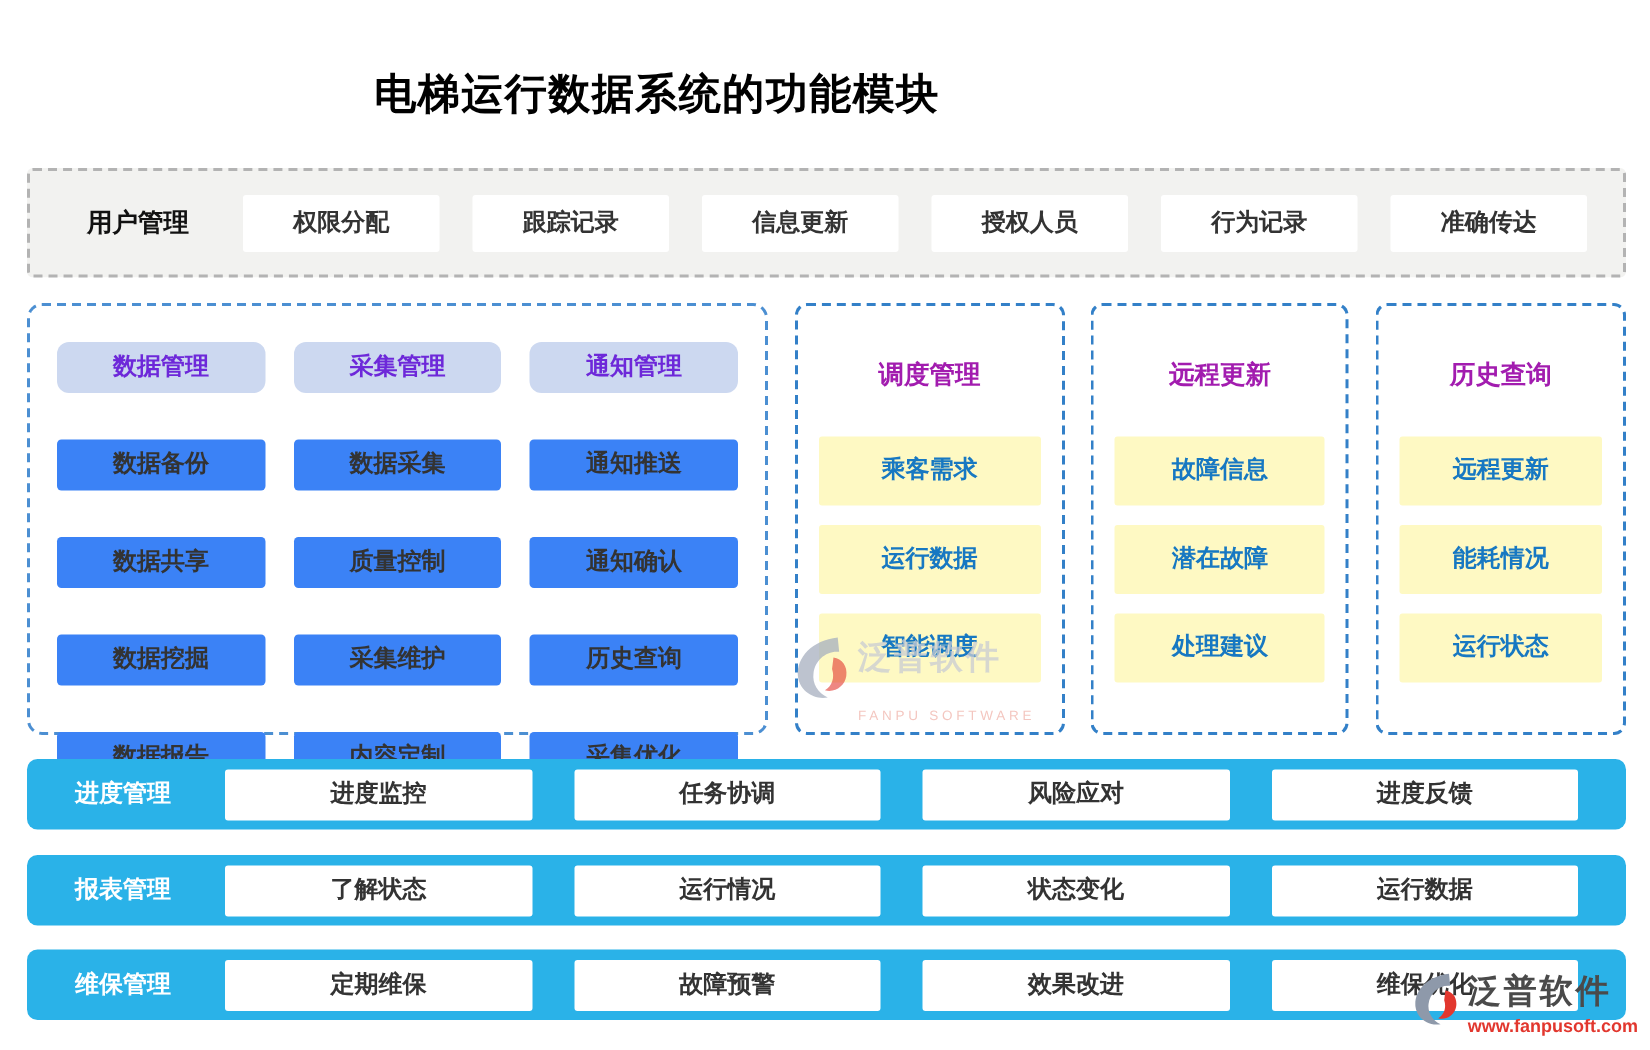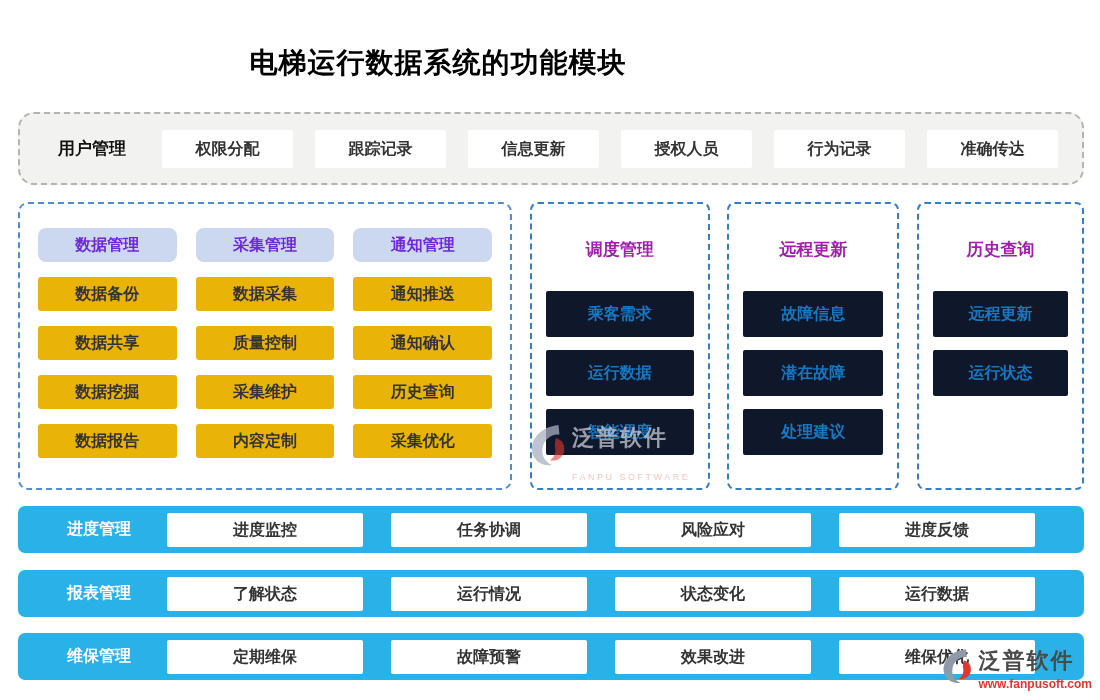--- a/index.html
+++ b/index.html
@@ -5,49 +5,49 @@
   * { margin:0; padding:0; box-sizing:border-box; }
   html,body { width:1100px; height:700px; background:#ffffff;
     font-family:"Liberation Sans","DejaVu Sans",sans-serif; }
   .page { position:relative; width:1100px; height:700px; overflow:hidden; }
 
   .title { position:absolute; top:44px; left:0; width:876px; text-align:center;
     font-size:28px; font-weight:700; color:#000; letter-spacing:1px; }
 
   
   .user-panel { position:absolute; left:18px; top:112px; width:1066px; height:73px;
-    background:#f2f2f0; border:2px dashed #b3b3b3; border-radius:16px;
+    background:#f2f2f0; border:2px dashed #b3b3b3; border-radius:4px;
     display:flex; align-items:center; padding:0 24px; gap:22px; }
   .user-label { font-size:17px; font-weight:700; color:#111; padding:0 14px; white-space:nowrap; }
   .white-card { flex:1; background:#ffffff; height:38px; line-height:38px;
     text-align:center; font-size:16px; font-weight:700; color:#333; border-radius:2px; }
 
   
   .middle { position:absolute; left:18px; top:202px; width:1066px; height:288px;
     display:flex; justify-content:space-between; }
   .big-panel { width:494px; height:288px; border:2px dashed #4c8fd2; border-radius:10px;
     padding:24px 18px 0 18px;
     display:grid; grid-template-columns:repeat(3,1fr); column-gap:19px; row-gap:15px;
     align-content:start; }
   .hdr-card { background:#ccd8f0; border-radius:8px; height:34px; line-height:34px;
     text-align:center; font-size:16px; font-weight:700; color:#6d28d9; }
-  .gray-card { background:#eab308; border-radius:3px; height:34px; line-height:34px;
-    text-align:center; font-size:16px; font-weight:700; color:#333; }
+  .gray-card { background:#3b82f6; border-radius:3px; height:34px; line-height:34px;
+    text-align:center; font-size:16px; font-weight:700; color:#333;margin-top:16px; }
 
   .col-panel { height:288px; border:2px dashed #3380c8; border-radius:8px;
     padding:20px 14px 0 14px; display:flex; flex-direction:column; }
   .col-panel.p1 { width:180px; } .col-panel.p2 { width:172px; } .col-panel.p3 { width:167px; }
   .col-hdr { text-align:center; font-size:17px; font-weight:700; color:#a21caf;
     margin:14px 0 30px 0; }
-  .blue-card { background:#0f172a; border-radius:2px; height:46px; line-height:46px;
+  .blue-card { background:#fef9c3; border-radius:2px; height:46px; line-height:46px;
     text-align:center; font-size:16px; font-weight:700; color:#1778c2; margin-bottom:13px; }
 
   
   .bar { position:absolute; left:18px; width:1066px; height:47px; background:#2ab2e8;
-    border-radius:7px; display:flex; align-items:center; padding:0 49px; gap:28px; }
+    border-radius:7px; display:flex; align-items:center; padding:0 32px; gap:28px; }
   .bar.b1 { top:506px; } .bar.b2 { top:570px; } .bar.b3 { top:633px; }
   .bar-label { color:#ffffff; font-size:16px; font-weight:700; white-space:nowrap;
     margin-right:8px; }
   .bar-card { flex:1; background:#ffffff; height:34px; line-height:34px; border-radius:2px;
     text-align:center; font-size:16px; font-weight:700; color:#333; }
 
   
   .wm { position:absolute; display:flex; align-items:flex-start; gap:4px; z-index:5; }
   .wm-center { left:530px; top:423px; opacity:.75; }
   .wm-corner { right:8px; top:646px; }
@@ -110,20 +110,21 @@
     <div class="col-panel p2">
       <div class="col-hdr">远程更新</div>
       <div class="blue-card">故障信息</div>
       <div class="blue-card">潜在故障</div>
       <div class="blue-card">处理建议</div>
     </div>
 
     <div class="col-panel p3">
       <div class="col-hdr">历史查询</div>
       <div class="blue-card">远程更新</div>
+      <div class="blue-card">能耗情况</div>
       <div class="blue-card">运行状态</div>
     </div>
   </div>
 
   <div class="bar b1">
     <span class="bar-label">进度管理</span>
     <div class="bar-card">进度监控</div>
     <div class="bar-card">任务协调</div>
     <div class="bar-card">风险应对</div>
     <div class="bar-card">进度反馈</div>

